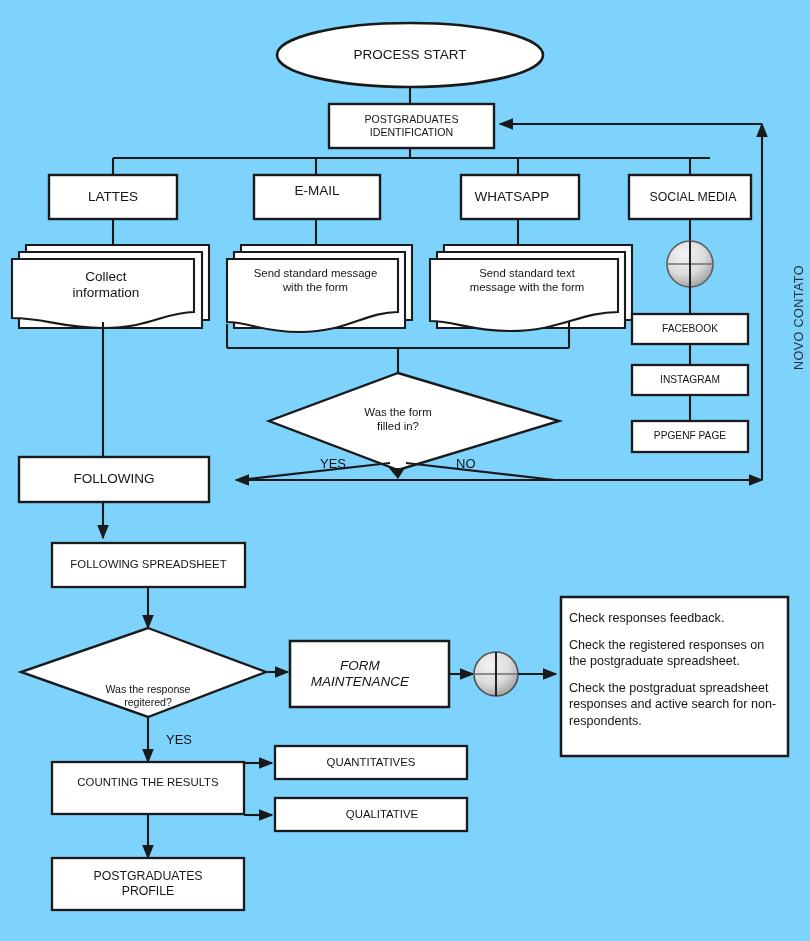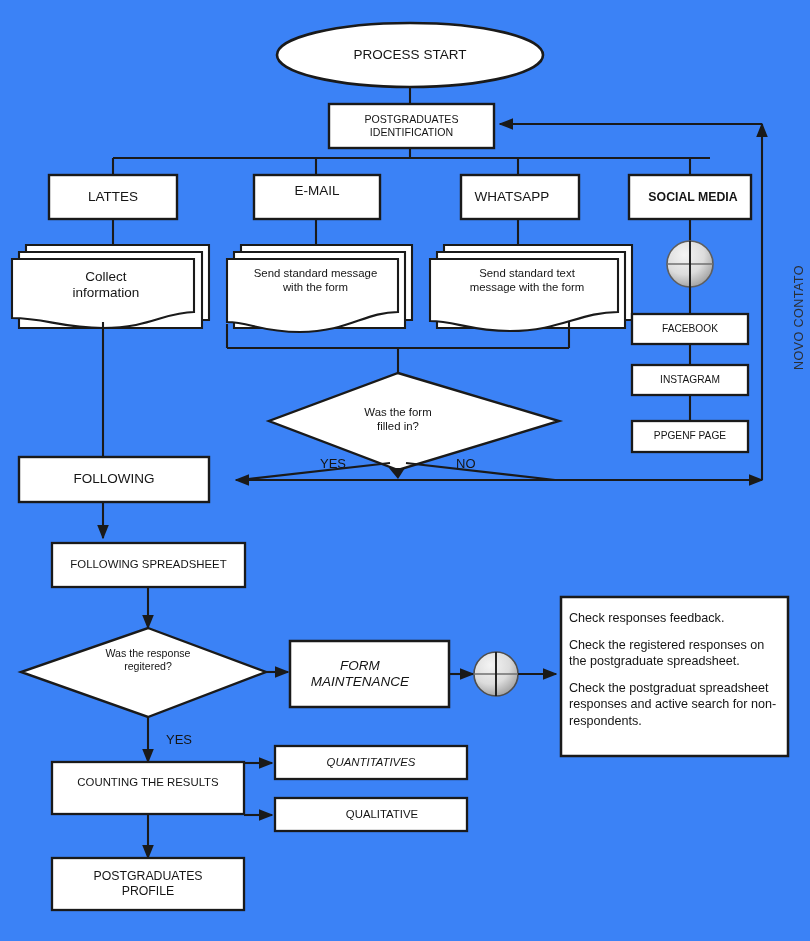--- a/index.html
+++ b/index.html
@@ -1,21 +1,21 @@
 <!DOCTYPE html>
 <html><head>
 <meta charset="utf-8">
 <style>
   html,body{margin:0;padding:0;background:#ffffff;}
   body{
     width:810px;height:941px;
     font-family:"Liberation Sans","DejaVu Sans",sans-serif;
     -webkit-font-smoothing:antialiased;
   }
-  #stage{position:relative;width:810px;height:941px;overflow:hidden;background:#3b82f6;}
+  #stage{position:relative;width:810px;height:941px;overflow:hidden;background:#7dd3fc;}
   svg#chartsvg{position:absolute;left:0;top:0;width:810px;height:941px;}
   .nd-text{
     position:absolute;
     display:flex;align-items:center;justify-content:center;
     text-align:center;
     color:#151515;
     line-height:1.22;
     pointer-events:none;
     white-space:pre-line;
   }
@@ -182,21 +182,21 @@
 
   <div class="nd-text t105" style="left:329px;top:104px;width:165px;height:44px;">POSTGRADUATES
 IDENTIFICATION</div>
 
   <div class="nd-text t13" style="left:49px;top:175px;width:128px;height:44px;">LATTES</div>
 
   <div class="nd-text t13" style="left:254px;top:175px;width:126px;height:32px;">E-MAIL</div>
 
   <div class="nd-text t13" style="left:461px;top:175px;width:102px;height:44px;">WHATSAPP</div>
 
-  <div class="nd-text t12" style="left:629px;top:175px;width:128px;height:44px;font-weight:bold;">SOCIAL MEDIA</div>
+  <div class="nd-text t12" style="left:629px;top:175px;width:128px;height:44px;">SOCIAL MEDIA</div>
 
   <div class="nd-text t13" style="left:18px;top:263px;width:176px;height:44px;">Collect
 information</div>
 
   <div class="nd-text t11" style="left:233px;top:261px;width:165px;height:40px;">Send standard message
 with the form</div>
 
   <div class="nd-text t11" style="left:436px;top:261px;width:182px;height:40px;">Send standard text
 message with the form</div>
 
@@ -212,31 +212,31 @@
   <div class="lbl" style="left:320px;top:456px;">YES</div>
 
   <div class="lbl" style="left:456px;top:456px;">NO</div>
 
   <div class="vert-label" style="left:792px;top:370px;">NOVO CONTATO</div>
 
   <div class="nd-text t13" style="left:19px;top:457px;width:190px;height:45px;border-radius:20px;">FOLLOWING</div>
 
   <div class="nd-text t11" style="left:52px;top:543px;width:193px;height:44px;">FOLLOWING SPREADSHEET</div>
 
-  <div class="nd-text t105" style="left:88px;top:640px;width:120px;height:40px;">Was the response
+  <div class="nd-text t105" style="left:88px;top:676px;width:120px;height:40px;">Was the response
 regitered?</div>
 
   <div class="nd-text t13" style="left:290px;top:641px;width:140px;height:66px;font-style:italic;">FORM
 MAINTENANCE</div>
 
   <div class="lbl" style="left:166px;top:732px;">YES</div>
 
   <div class="nd-text t11" style="left:52px;top:762px;width:192px;height:42px;">COUNTING THE RESULTS</div>
 
-  <div class="nd-text t11" style="left:275px;top:746px;width:192px;height:33px;font-style:italic;">QUANTITATIVES</div>
+  <div class="nd-text t11" style="left:275px;top:746px;width:192px;height:33px;">QUANTITATIVES</div>
 
   <div class="nd-text t11" style="left:275px;top:798px;width:214px;height:33px;">QUALITATIVE</div>
 
   <div class="nd-text t12" style="left:52px;top:858px;width:192px;height:52px;">POSTGRADUATES
 PROFILE</div>
 
   <div class="notebox" style="left:569px;top:610px;width:212px;">
     <p>Check responses feedback.</p>
     <p>Check the registered responses on the postgraduate spreadsheet.</p>
     <p>Check the postgraduat spreadsheet responses and active search for non-respondents.</p>

